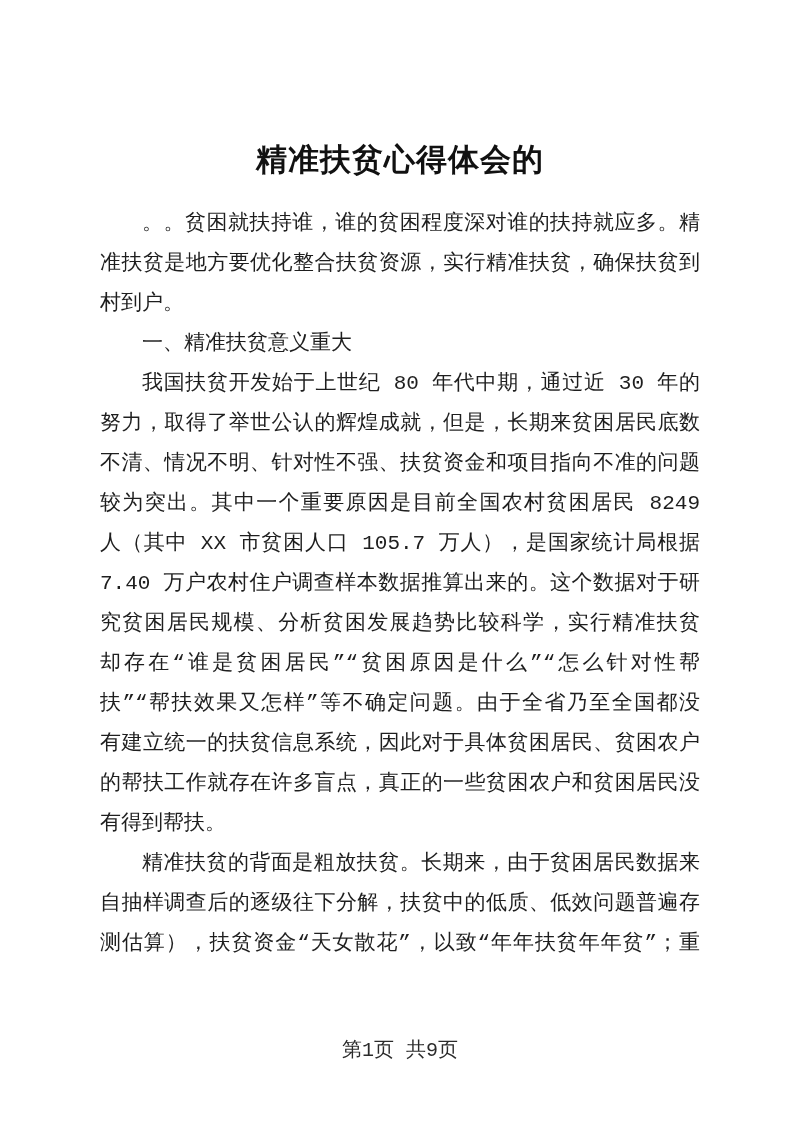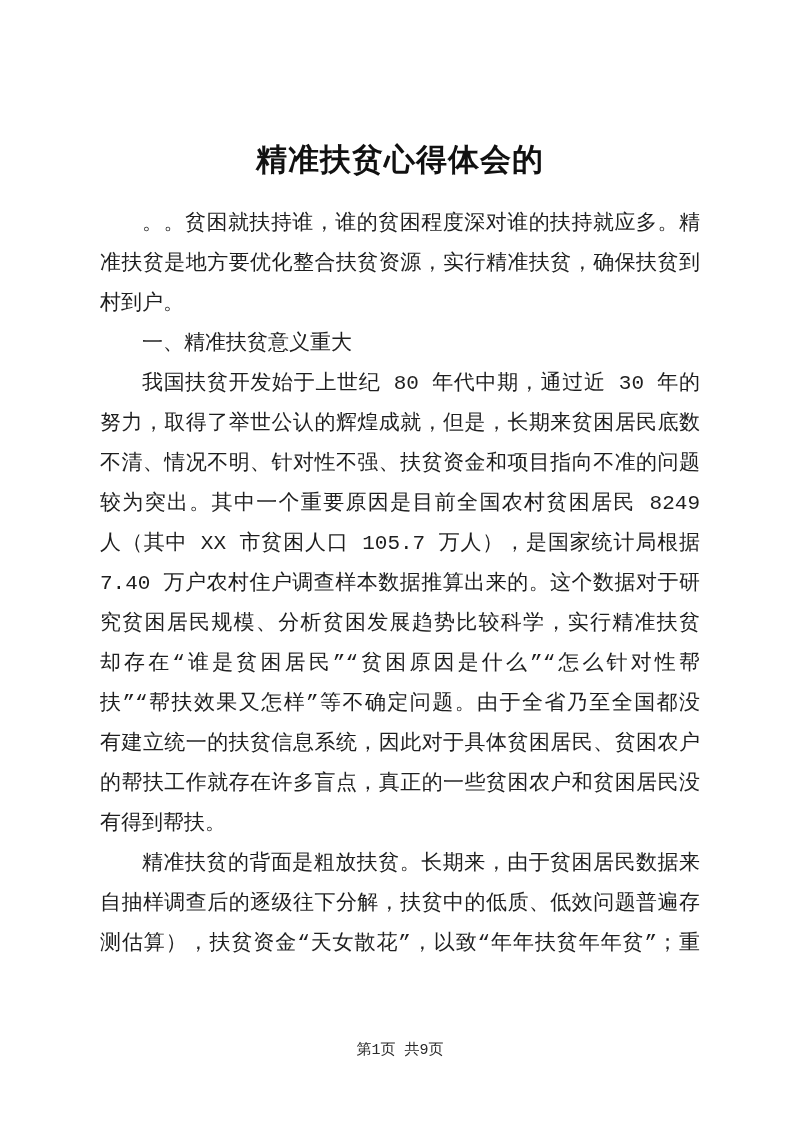--- a/index.html
+++ b/index.html
@@ -48,21 +48,21 @@
   .line.short {
     text-align: left;
     text-align-last: left;
   }
   .doc-footer {
     position: absolute;
     top: 1040px;
     left: 0;
     right: 0;
     text-align: center;
-    font-size: 15px;
+    font-size: 20px;
     line-height: 22px;
     color: #2a2a2a;
   }
 </style>
 </head>
 <body>
 
 <div class="page">
   <div class="doc-title">精准扶贫心得体会的</div>
 

